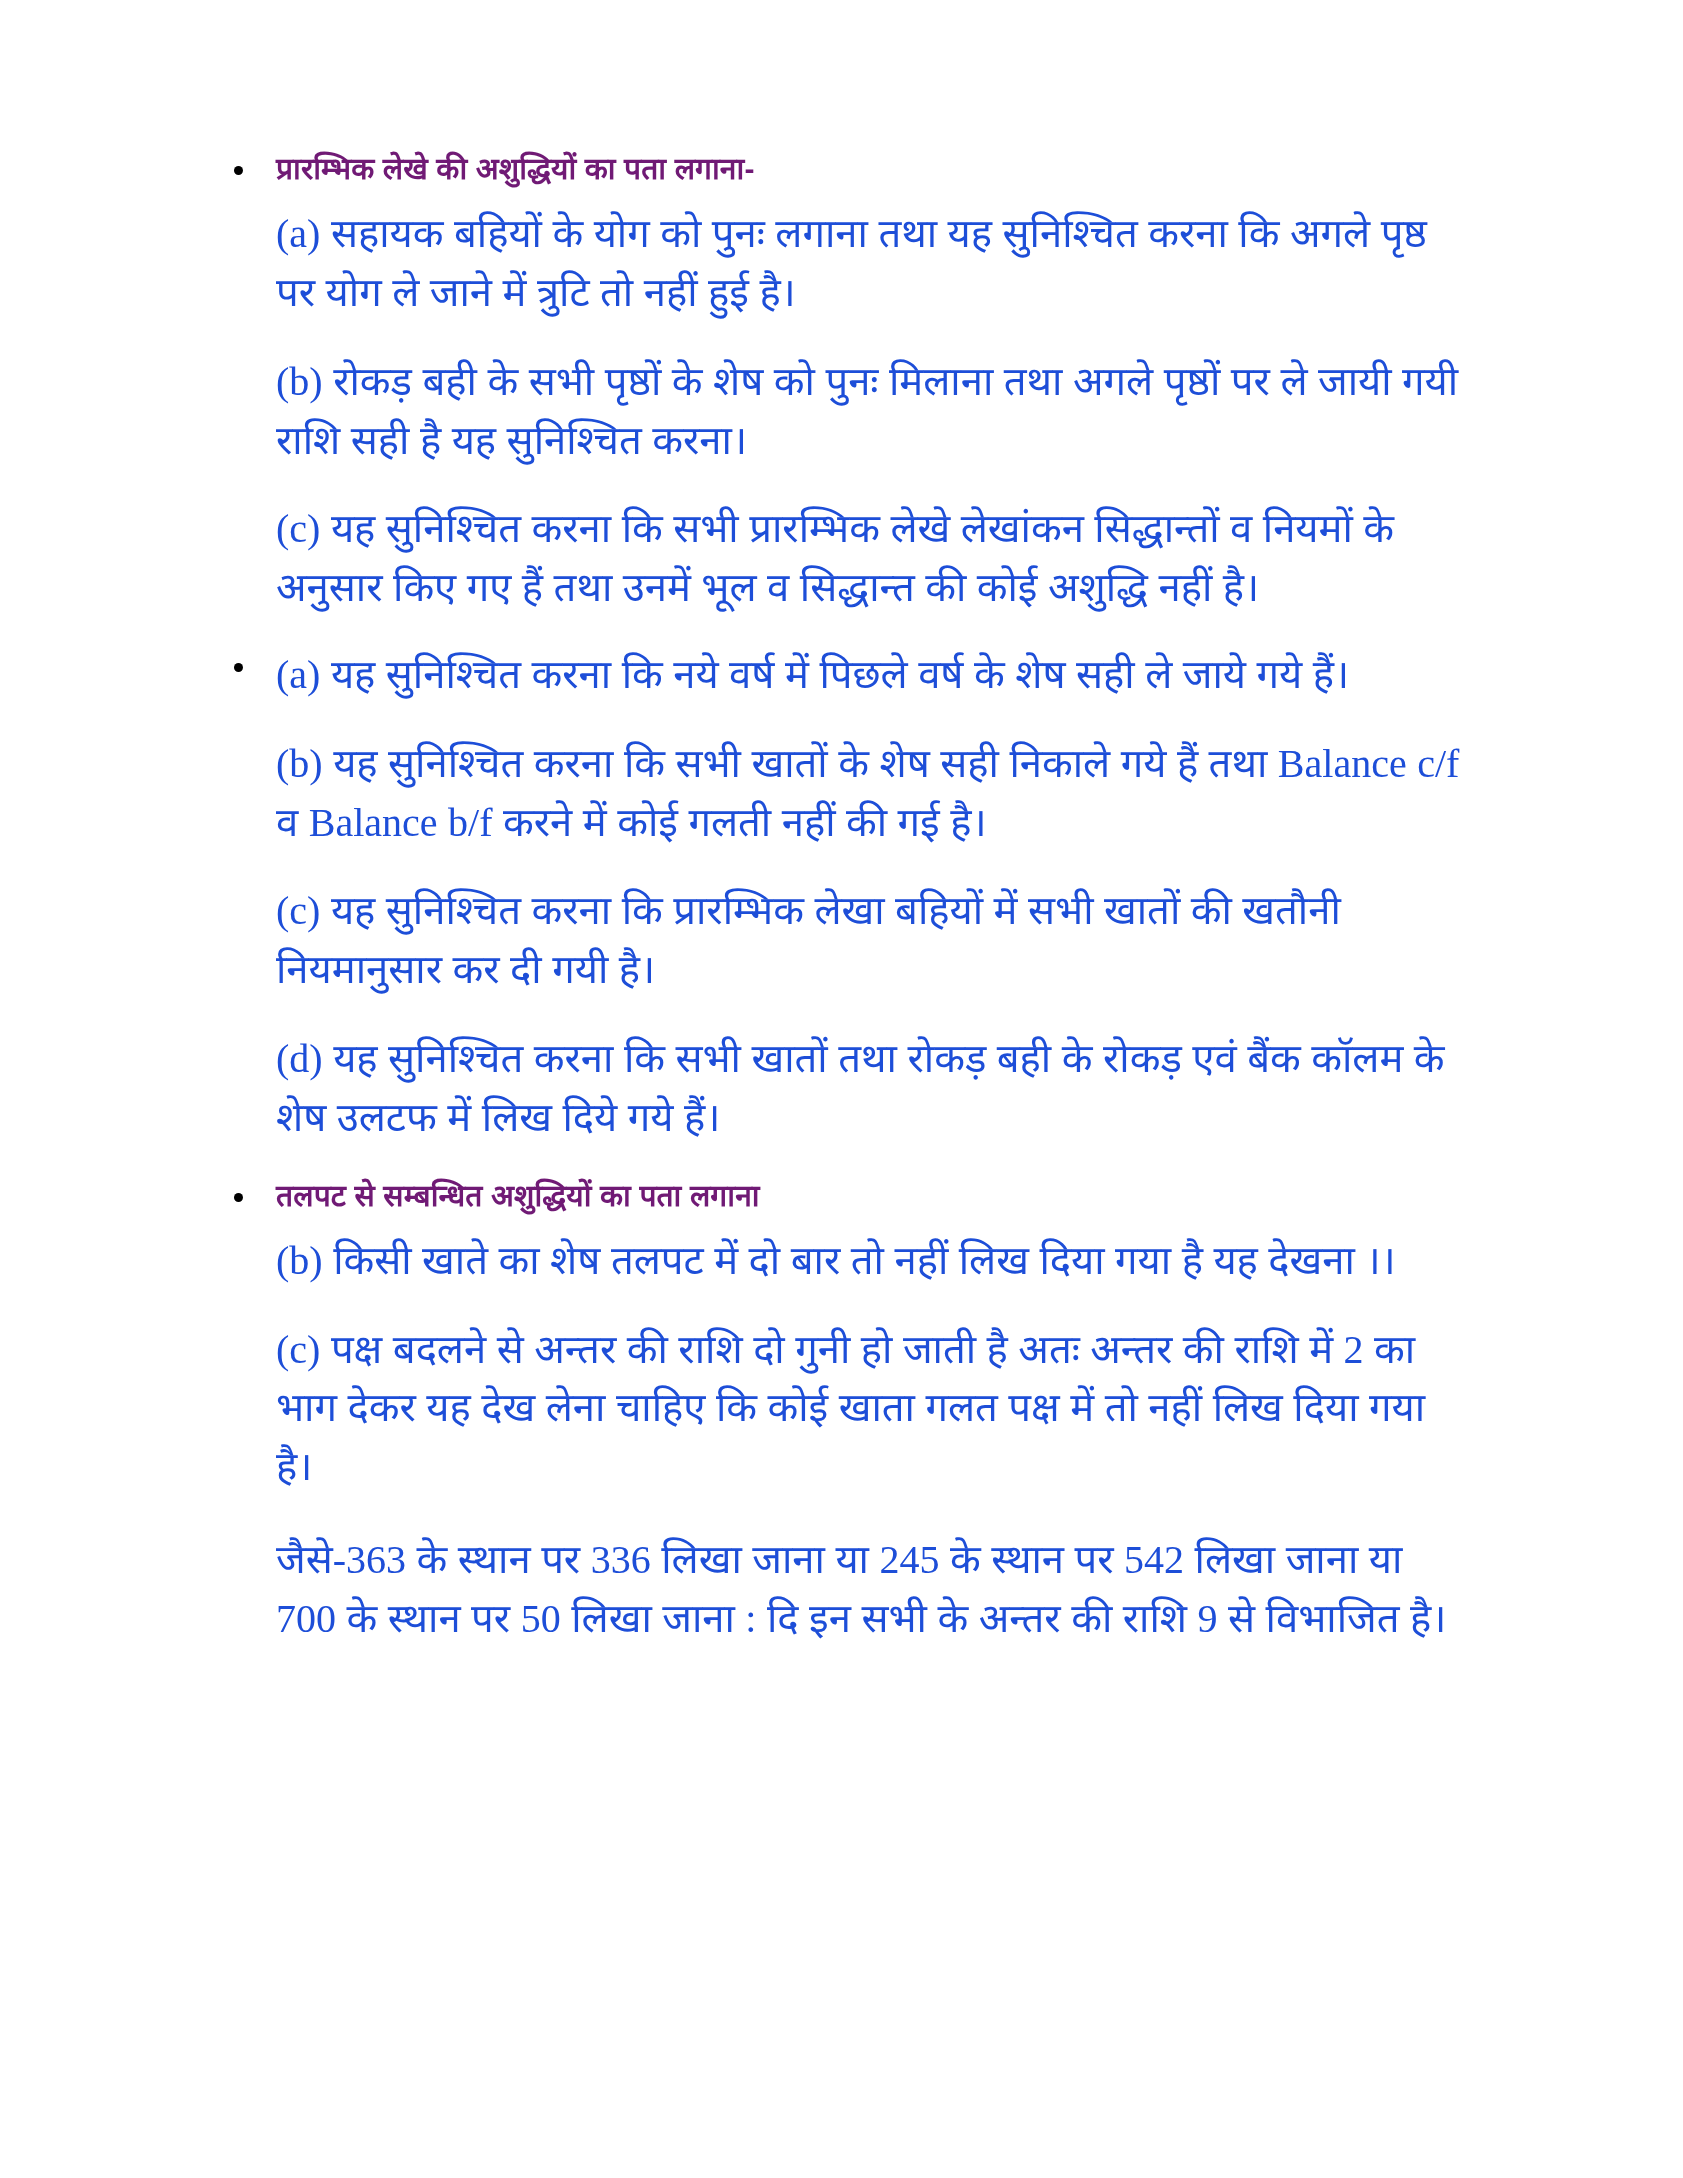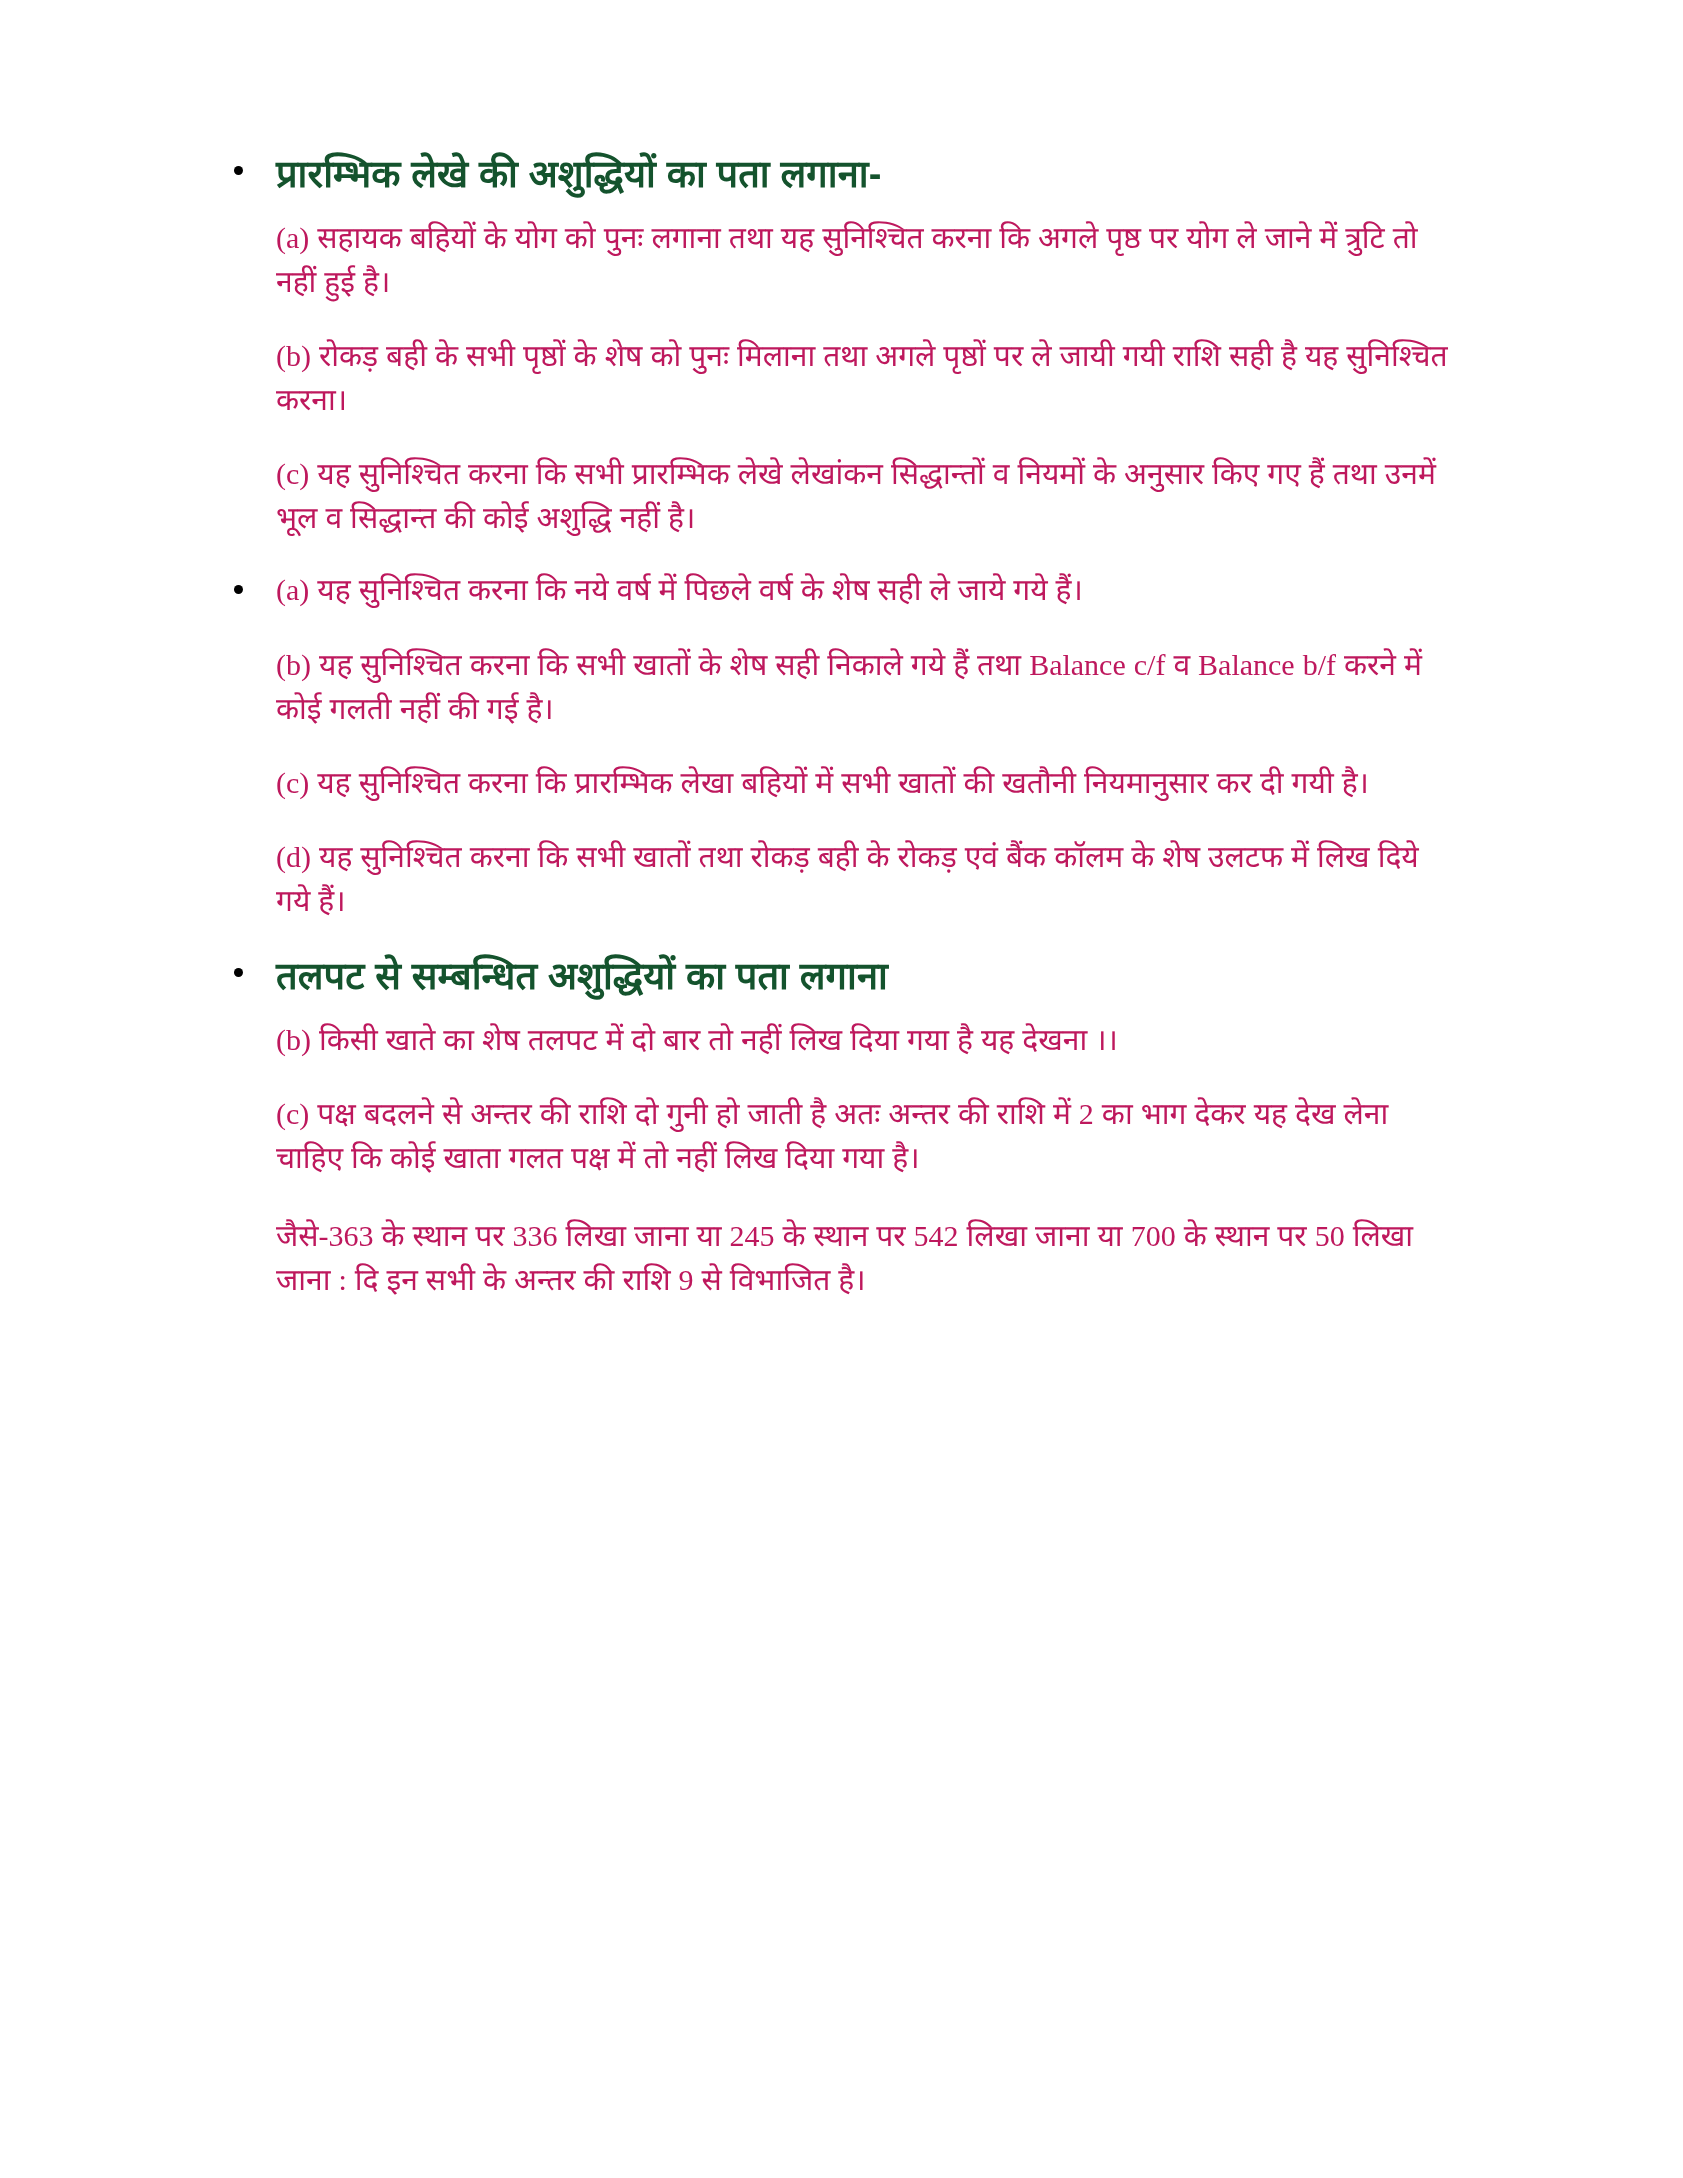--- a/index.html
+++ b/index.html
@@ -33,47 +33,47 @@
   .section {
     position: relative;
     margin: 0 0 10px 0;
   }
 
   .section-heading {
     position: relative;
     display: block;
     font-family: "Liberation Sans", "DejaVu Sans", sans-serif;
     font-weight: bold;
-    font-size: 38px;
+    font-size: 30px;
     line-height: 1.34;
     letter-spacing: 0.1px;
-    color: #14532d;
+    color: #701a75;
     padding-left: 48px;
     margin: 0 0 16px 0;
   }
   .section-heading .bullet-dot {
     position: absolute;
     left: 6px;
     top: 17px;
     width: 9px;
     height: 9px;
     background: #000000;
     border-radius: 50%;
     display: block;
   }
 
   .section-body {
     padding-left: 48px;
   }
 
   .para {
     font-family: "Liberation Serif", "DejaVu Serif", serif;
-    font-size: 30px;
+    font-size: 40px;
     line-height: 1.47;
-    color: #be185d;
+    color: #1d4ed8;
     margin: 0 0 30px 0;
     text-align: left;
     word-spacing: 0.5px;
   }
   .para:last-child {
     margin-bottom: 0;
   }
 
   .section + .section {
     margin-top: 28px;

